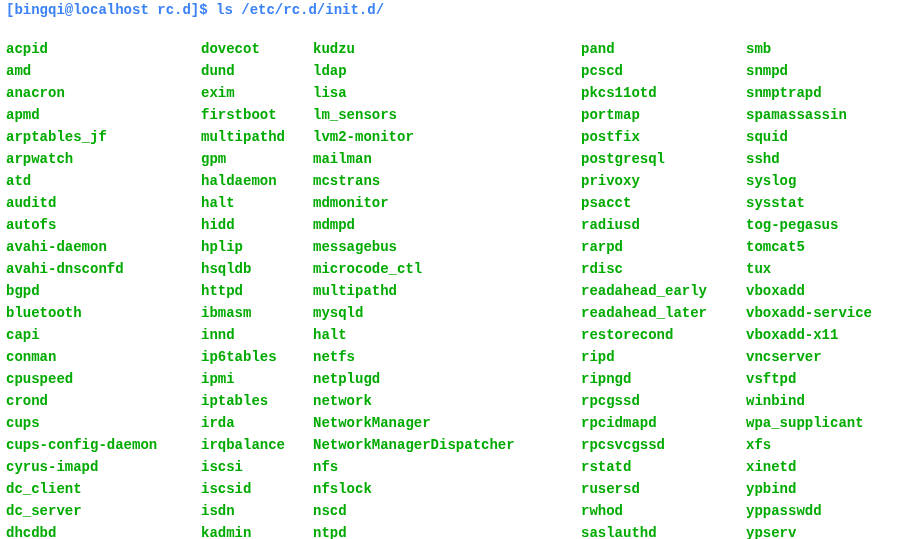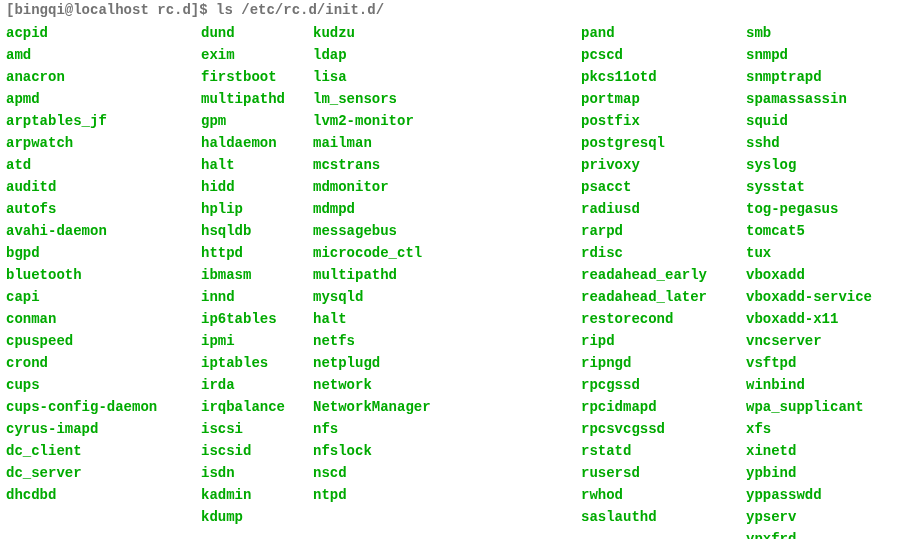--- a/index.html
+++ b/index.html
@@ -9,24 +9,24 @@
       font-size: 14px;
       background: #ffffff;
       width: 914px;
       height: 539px;
       overflow: hidden;
     }
     .terminal {
       padding: 2px 6px;
     }
     .prompt-line {
-      color: #737373;
+      color: #3b82f6;
       font-weight: bold;
       white-space: pre;
-      margin-bottom: 4px;
+      margin-bottom: 20px;
     }
     .listing {
       display: flex;
       gap: 0;
     }
     .col {
       display: flex;
       flex-direction: column;
     }
     .entry {
@@ -46,34 +46,36 @@
         <div class="entry">acpid</div>
         <div class="entry">amd</div>
         <div class="entry">anacron</div>
         <div class="entry">apmd</div>
         <div class="entry">arptables_jf</div>
         <div class="entry">arpwatch</div>
         <div class="entry">atd</div>
         <div class="entry">auditd</div>
         <div class="entry">autofs</div>
         <div class="entry">avahi-daemon</div>
+        <div class="entry">avahi-dnsconfd</div>
         <div class="entry">bgpd</div>
         <div class="entry">bluetooth</div>
         <div class="entry">capi</div>
         <div class="entry">conman</div>
         <div class="entry">cpuspeed</div>
         <div class="entry">crond</div>
         <div class="entry">cups</div>
         <div class="entry">cups-config-daemon</div>
         <div class="entry">cyrus-imapd</div>
         <div class="entry">dc_client</div>
         <div class="entry">dc_server</div>
         <div class="entry">dhcdbd</div>
       </div>
       <div class="col" style="width: 112px;">
+        <div class="entry">dovecot</div>
         <div class="entry">dund</div>
         <div class="entry">exim</div>
         <div class="entry">firstboot</div>
         <div class="entry">multipathd</div>
         <div class="entry">gpm</div>
         <div class="entry">haldaemon</div>
         <div class="entry">halt</div>
         <div class="entry">hidd</div>
         <div class="entry">hplip</div>
         <div class="entry">hsqldb</div>
@@ -103,20 +105,21 @@
         <div class="entry">mdmpd</div>
         <div class="entry">messagebus</div>
         <div class="entry">microcode_ctl</div>
         <div class="entry">multipathd</div>
         <div class="entry">mysqld</div>
         <div class="entry">halt</div>
         <div class="entry">netfs</div>
         <div class="entry">netplugd</div>
         <div class="entry">network</div>
         <div class="entry">NetworkManager</div>
+        <div class="entry">NetworkManagerDispatcher</div>
         <div class="entry">nfs</div>
         <div class="entry">nfslock</div>
         <div class="entry">nscd</div>
         <div class="entry">ntpd</div>
       </div>
       <div class="col" style="width: 165px;">
         <div class="entry">pand</div>
         <div class="entry">pcscd</div>
         <div class="entry">pkcs11otd</div>
         <div class="entry">portmap</div>

